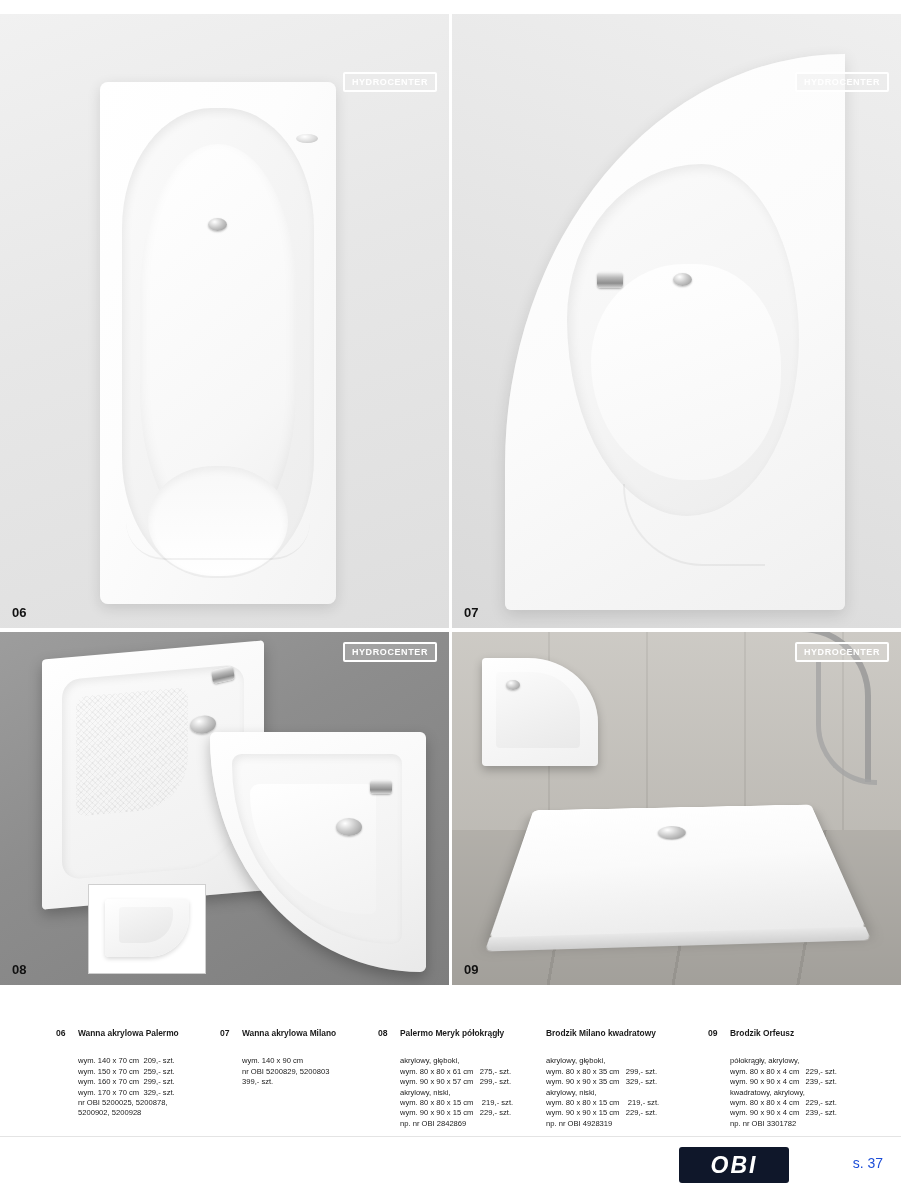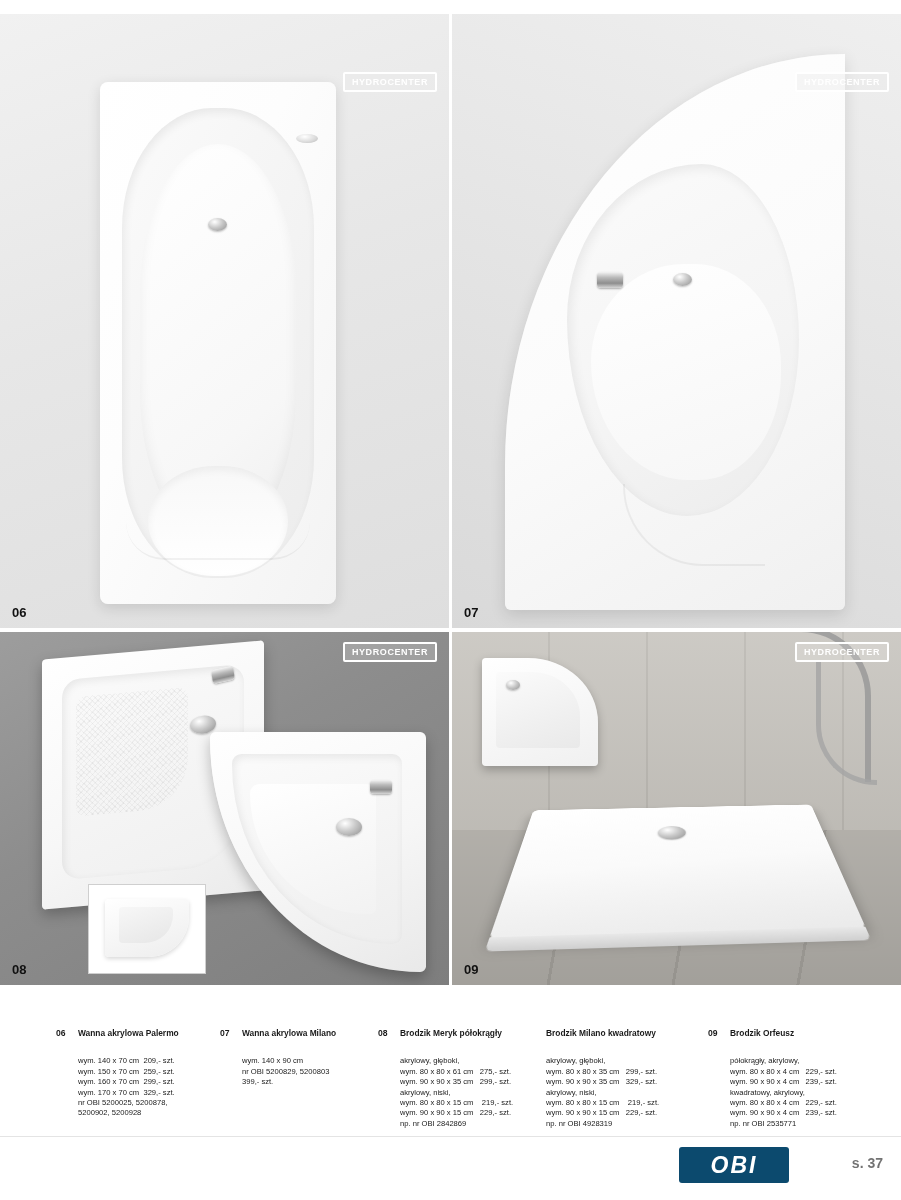--- a/index.html
+++ b/index.html
@@ -400,43 +400,43 @@
     height: 64px;
     background: #ffffff;
     border-top: 1px solid #e4e4e4;
   }
   .logo {
     position: absolute;
     right: 112px;
     top: 10px;
     width: 110px;
     height: 36px;
-    background: #0c4a6e;
+    background: #0f172a;
     border-radius: 3px;
   }
   .logo-text {
     position: absolute;
     left: 0; top: 0;
     width: 110px;
     height: 36px;
     line-height: 36px;
     text-align: center;
     color: #ffffff;
     font-size: 23px;
     font-weight: bold;
     font-style: italic;
     letter-spacing: 2px;
   }
   .page-num {
     position: absolute;
     right: 18px;
     top: 18px;
     font-size: 14px;
-    font-weight: bold;
-    color: #737373;
+    font-weight: normal;
+    color: #1d4ed8;
   }
 </style>
 </head>
 <body>
 
 <div class="page">
 
   <div class="header"></div>
   <div class="header-title">WANNY, BRODZIKI</div>
 
@@ -523,24 +523,24 @@
     <div class="cap-col col-07">
       <span class="num">07</span>
       <span class="title">Wanna akrylowa Milano</span>
       <span class="line">wym. 140 x 90 cm</span>
       <span class="line">nr OBI 5200829, 5200803</span>
       <span class="line">399,- szt.</span>
     </div>
 
     <div class="cap-col col-08">
       <span class="num">08</span>
-      <span class="title">Brodzik Meryk półokrągły</span>
+      <span class="title">Palermo Meryk półokrągły</span>
       <span class="line">akrylowy, głęboki,</span>
       <span class="line">wym. 80 x 80 x 61 cm   275,- szt.</span>
-      <span class="line">wym. 90 x 90 x 35 cm   299,- szt.</span>
+      <span class="line">wym. 90 x 90 x 57 cm   299,- szt.</span>
       <span class="line">akrylowy, niski,</span>
       <span class="line">wym. 80 x 80 x 15 cm    219,- szt.</span>
       <span class="line">wym. 90 x 90 x 15 cm   229,- szt.</span>
       <span class="line">np. nr OBI 2842869</span>
     </div>
 
     <div class="cap-col col-08b">
       <span class="title">Brodzik Milano kwadratowy</span>
       <span class="line">akrylowy, głęboki,</span>
       <span class="line">wym. 80 x 80 x 35 cm   299,- szt.</span>
@@ -553,21 +553,21 @@
 
     <div class="cap-col col-09">
       <span class="num">09</span>
       <span class="title">Brodzik Orfeusz</span>
       <span class="line">półokrągły, akrylowy,</span>
       <span class="line">wym. 80 x 80 x 4 cm   229,- szt.</span>
       <span class="line">wym. 90 x 90 x 4 cm   239,- szt.</span>
       <span class="line">kwadratowy, akrylowy,</span>
       <span class="line">wym. 80 x 80 x 4 cm   229,- szt.</span>
       <span class="line">wym. 90 x 90 x 4 cm   239,- szt.</span>
-      <span class="line">np. nr OBI 2535771</span>
+      <span class="line">np. nr OBI 3301782</span>
     </div>
   </div>
 
   <div class="footer">
     <div class="logo">
       <div class="logo-text">OBI</div>
     </div>
     <div class="page-num">s. 37</div>
   </div>
 

